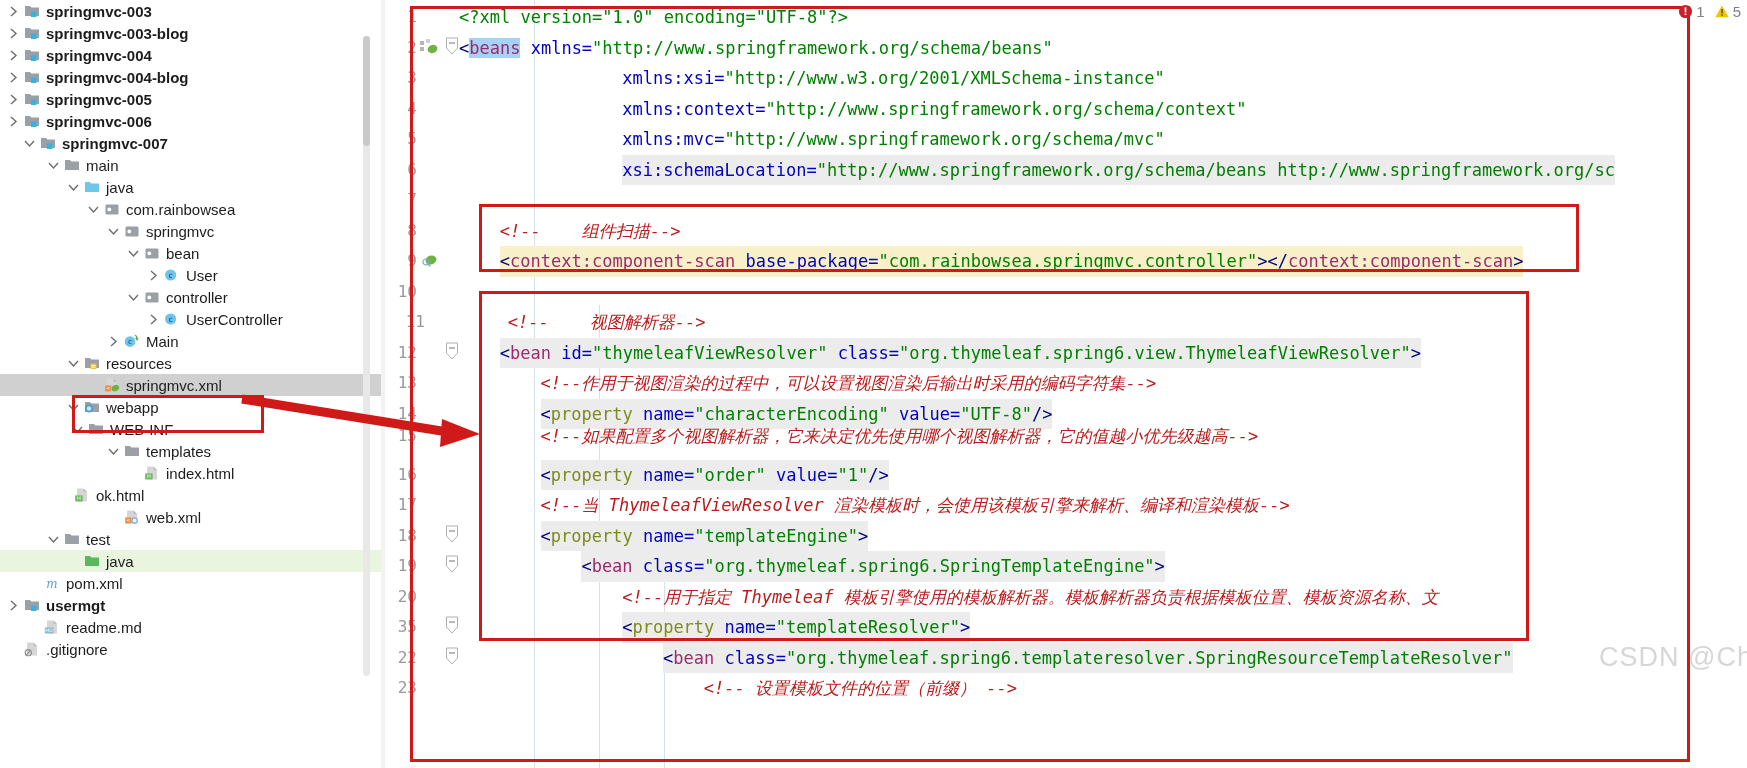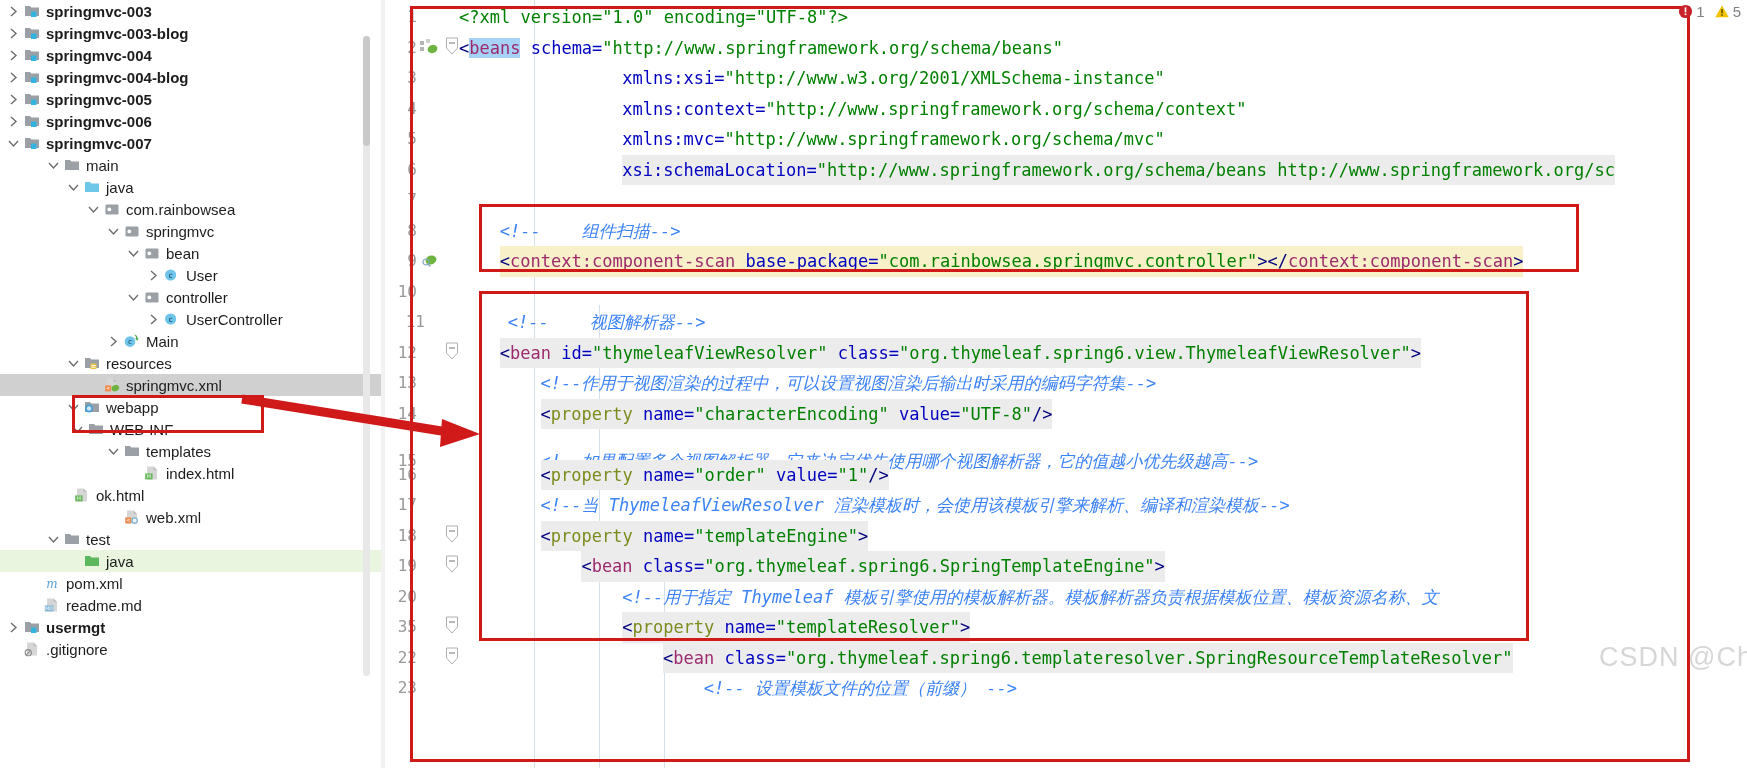--- a/index.html
+++ b/index.html
@@ -80,21 +80,21 @@
   .hl-yellow { background: #f7f0c8; }
   .hl-gray { background: #ececec; }
 
   
   .t-tag    { color: #000080; }
   .t-tagname{ color: #9e2a6e; }
   .t-attr   { color: #0000c0; }
   .t-val    { color: #008000; }
   .t-pi     { color: #008000; }
   .t-prop   { color: #7d8b1c; }
-  .t-comment{ color: #3b82f6; font-style: italic; font-family: "DejaVu Sans Mono","Liberation Mono", monospace; }
+  .t-comment{ color: #b91c1c; font-style: italic; font-family: "DejaVu Sans Mono","Liberation Mono", monospace; }
   .t-beans  { background:#a6d2f5; color:#9e2a6e; }
   .t-plain  { color: #000000; }
 
   
   #inspect-badges {
     position: absolute; right: 6px; top: 3px;
     display: flex; align-items: center; gap: 3px;
     font-family: "Liberation Sans", sans-serif; font-size: 15px; color: #808080;
     z-index: 40;
   }
@@ -202,21 +202,21 @@
             </svg>
           </span>
           <span class="ico">
             <svg width="16" height="16" viewBox="0 0 16 16">
               <path d="M1 3h5l1.3 1.6H15V13H1z" fill="#9aa0a6"></path>
               <rect x="7" y="8.5" width="5.5" height="5.5" fill="#35b3e0"></rect>
             </svg>
           </span>
           <span class="lbl bold">springmvc-006</span>
         </div>
-        <div class="tree-row" style="padding-left:4px">
+        <div class="tree-row" style="padding-left:20px">
           <span class="tw">
             <svg width="11" height="9" viewBox="0 0 11 9">
               <path d="M1 2 L5.5 7 L10 2" stroke="#6e6e6e" stroke-width="1.4" fill="none"></path>
             </svg>
           </span>
           <span class="ico">
             <svg width="16" height="16" viewBox="0 0 16 16">
               <path d="M1 3h5l1.3 1.6H15V13H1z" fill="#9aa0a6"></path>
               <rect x="7" y="8.5" width="5.5" height="5.5" fill="#35b3e0"></rect>
             </svg>
@@ -480,45 +480,45 @@
         </div>
         <div class="tree-row" style="padding-left:24px">
           <span class="tw"></span>
           <span class="ico">
             <svg width="16" height="16" viewBox="0 0 16 16">
               <text x="8" y="12.6" font-size="12" text-anchor="middle" fill="#5a9fd4" font-family="DejaVu Serif, serif" font-style="italic">m</text>
             </svg>
           </span>
           <span class="lbl">pom.xml</span>
         </div>
+        <div class="tree-row" style="padding-left:4px">
+          <span class="tw">
+            <svg width="9" height="11" viewBox="0 0 9 11">
+              <path d="M2 1 L7 5.5 L2 10" stroke="#6e6e6e" stroke-width="1.4" fill="none"></path>
+            </svg>
+          </span>
+          <span class="ico">
+            <svg width="16" height="16" viewBox="0 0 16 16">
+              <path d="M1 3h5l1.3 1.6H15V13H1z" fill="#9aa0a6"></path>
+              <rect x="7" y="8.5" width="5.5" height="5.5" fill="#35b3e0"></rect>
+            </svg>
+          </span>
+          <span class="lbl bold">usermgt</span>
+        </div>
         <div class="tree-row" style="padding-left:24px">
           <span class="tw"></span>
           <span class="ico">
             <svg width="16" height="16" viewBox="0 0 16 16">
               <path d="M3 1.6h6.6L13 5v9.4H3z" fill="#d6d6d6"></path>
               <path d="M9.6 1.6 13 5H9.6z" fill="#bdbdbd"></path>
               <rect x="0.8" y="8.4" width="8.6" height="6" fill="#86b9d6"></rect>
               <text x="5.1" y="13.2" font-size="4.6" text-anchor="middle" fill="#fff" font-family="DejaVu Sans, sans-serif">MD</text>
             </svg>
           </span>
           <span class="lbl">readme.md</span>
-        </div>
-        <div class="tree-row" style="padding-left:4px">
-          <span class="tw">
-            <svg width="9" height="11" viewBox="0 0 9 11">
-              <path d="M2 1 L7 5.5 L2 10" stroke="#6e6e6e" stroke-width="1.4" fill="none"></path>
-            </svg>
-          </span>
-          <span class="ico">
-            <svg width="16" height="16" viewBox="0 0 16 16">
-              <path d="M1 3h5l1.3 1.6H15V13H1z" fill="#9aa0a6"></path>
-              <rect x="7" y="8.5" width="5.5" height="5.5" fill="#35b3e0"></rect>
-            </svg>
-          </span>
-          <span class="lbl bold">usermgt</span>
         </div>
         <div class="tree-row" style="padding-left:4px">
           <span class="tw"></span>
           <span class="ico">
             <svg width="16" height="16" viewBox="0 0 16 16">
               <path d="M3 1.6h6.6L13 5v9.4H3z" fill="#d6d6d6"></path>
               <path d="M9.6 1.6 13 5H9.6z" fill="#bdbdbd"></path>
               <circle cx="4.3" cy="11.7" r="3.1" fill="none" stroke="#8a8a8a" stroke-width="1.1"></circle>
               <line x1="2.2" y1="13.8" x2="6.4" y2="9.6" stroke="#8a8a8a" stroke-width="1.1"></line>
             </svg>
@@ -540,41 +540,41 @@
     <div id="lines">
         <div class="code-line" style="position:absolute; left:0; top:2px; width:1366px;"><span class="gutter-num">1</span><span class="code-text" style="left:78px"><span class="t-pi">&lt;?xml version="1.0" encoding="UTF-8"?&gt;</span></span></div>
         <div class="code-line" style="position:absolute; left:0; top:32.5px; width:1366px;"><span class="gutter-num">2</span><span class="gutter-icons"><svg width="22" height="20" viewBox="0 0 22 20" style="margin-top:5px">
               <rect x="1" y="3" width="4" height="4" fill="#b5b5b5"></rect>
               <rect x="7" y="1" width="4" height="4" fill="#cfcfcf"></rect>
               <rect x="1" y="9" width="4" height="4" fill="#b5b5b5"></rect>
               <ellipse cx="13.5" cy="11" rx="5" ry="4" fill="#6db33f" transform="rotate(-20 13.5 11)"></ellipse>
             </svg></span><span class="fold"><svg width="14" height="22" viewBox="0 0 14 22" style="margin-top:4px">
               <path d="M1.5 1 h11 v10 l-5.5 6 l-5.5 -6 z" fill="#ffffff" stroke="#b0b0b0" stroke-width="1"></path>
               <line x1="4" y1="6" x2="10" y2="6" stroke="#8a8a8a" stroke-width="1.2"></line>
-            </svg></span><span class="code-text" style="left:78px"><span class="t-tag">&lt;</span><span class="t-beans">beans</span><span class="t-plain"> </span><span class="t-attr">schema=</span><span class="t-val">"http://www.springframework.org/schema/beans"</span></span></div>
+            </svg></span><span class="code-text" style="left:78px"><span class="t-tag">&lt;</span><span class="t-beans">beans</span><span class="t-plain"> </span><span class="t-attr">xmlns=</span><span class="t-val">"http://www.springframework.org/schema/beans"</span></span></div>
         <div class="code-line" style="position:absolute; left:0; top:63px; width:1366px;"><span class="gutter-num">3</span><span class="code-text" style="left:241.2px"><span class="t-attr">xmlns:xsi=</span><span class="t-val">"http://www.w3.org/2001/XMLSchema-instance"</span></span></div>
         <div class="code-line" style="position:absolute; left:0; top:93.5px; width:1366px;"><span class="gutter-num">4</span><span class="code-text" style="left:241.2px"><span class="t-attr">xmlns:context=</span><span class="t-val">"http://www.springframework.org/schema/context"</span></span></div>
         <div class="code-line" style="position:absolute; left:0; top:124px; width:1366px;"><span class="gutter-num">5</span><span class="code-text" style="left:241.2px"><span class="t-attr">xmlns:mvc=</span><span class="t-val">"http://www.springframework.org/schema/mvc"</span></span></div>
         <div class="code-line" style="position:absolute; left:0; top:154.5px; width:1366px;"><span class="gutter-num">6</span><span class="code-text hl-gray" style="left:241.2px"><span class="t-attr">xsi:schemaLocation=</span><span class="t-val">"http://www.springframework.org/schema/beans http://www.springframework.org/sc</span></span></div>
         <div class="code-line" style="position:absolute; left:0; top:185px; width:1366px;"><span class="gutter-num">7</span><span class="code-text" style="left:78px"></span></div>
         <div class="code-line" style="position:absolute; left:0; top:215.5px; width:1366px;"><span class="gutter-num">8</span><span class="code-text" style="left:118.8px"><span class="t-comment">&lt;!--    组件扫描--&gt;</span></span></div>
         <div class="code-line" style="position:absolute; left:0; top:246px; width:1366px;"><span class="gutter-num">9</span><span class="gutter-icons"><svg width="22" height="20" viewBox="0 0 22 20" style="margin-top:5px">
               <ellipse cx="12" cy="9" rx="5.5" ry="4.4" fill="#6db33f" transform="rotate(-20 12 9)"></ellipse>
               <circle cx="7" cy="11" r="3" fill="none" stroke="#7fa8c4" stroke-width="1.2"></circle>
               <line x1="9.1" y1="13.1" x2="11.4" y2="15.4" stroke="#7fa8c4" stroke-width="1.4"></line>
             </svg></span><span class="code-text hl-yellow" style="left:118.8px"><span class="t-tag">&lt;</span><span class="t-tagname">context:component-scan</span><span class="t-plain"> </span><span class="t-attr">base-package=</span><span class="t-val">"com.rainbowsea.springmvc.controller"</span><span class="t-tag">&gt;&lt;/</span><span class="t-tagname">context:component-scan</span><span class="t-tag">&gt;</span></span></div>
         <div class="code-line" style="position:absolute; left:0; top:276.5px; width:1366px;"><span class="gutter-num">10</span><span class="code-text" style="left:78px"></span></div>
         <div class="code-line" style="position:absolute; left:8px; top:307px; width:1366px;"><span class="gutter-num">11</span><span class="code-text" style="left:118.8px"><span class="t-comment">&lt;!--    视图解析器--&gt;</span></span></div>
         <div class="code-line" style="position:absolute; left:0; top:337.5px; width:1366px;text-decoration:underline;"><span class="gutter-num">12</span><span class="fold"><svg width="14" height="22" viewBox="0 0 14 22" style="margin-top:4px">
               <path d="M1.5 1 h11 v10 l-5.5 6 l-5.5 -6 z" fill="#ffffff" stroke="#b0b0b0" stroke-width="1"></path>
               <line x1="4" y1="6" x2="10" y2="6" stroke="#8a8a8a" stroke-width="1.2"></line>
             </svg></span><span class="code-text hl-gray" style="left:118.8px"><span class="t-tag">&lt;</span><span class="t-tagname">bean</span><span class="t-plain"> </span><span class="t-attr">id=</span><span class="t-val">"thymeleafViewResolver"</span><span class="t-plain"> </span><span class="t-attr">class=</span><span class="t-val">"org.thymeleaf.spring6.view.ThymeleafViewResolver"</span><span class="t-tag">&gt;</span></span></div>
         <div class="code-line" style="position:absolute; left:0; top:368px; width:1366px;"><span class="gutter-num">13</span><span class="code-text" style="left:159.6px"><span class="t-comment">&lt;!--作用于视图渲染的过程中，可以设置视图渲染后输出时采用的编码字符集--&gt;</span></span></div>
         <div class="code-line" style="position:absolute; left:0; top:398.5px; width:1366px;"><span class="gutter-num">14</span><span class="code-text hl-gray" style="left:159.6px"><span class="t-tag">&lt;</span><span class="t-prop">property</span><span class="t-plain"> </span><span class="t-attr">name=</span><span class="t-val">"characterEncoding"</span><span class="t-plain"> </span><span class="t-attr">value=</span><span class="t-val">"UTF-8"</span><span class="t-tag">/&gt;</span></span></div>
-        <div class="code-line" style="position:absolute; left:0; top:446px; width:1366px;"><span class="gutter-num">15</span><span class="code-text" style="left:159.6px"><span class="t-comment">&lt;!--如果配置多个视图解析器，它来决定优先使用哪个视图解析器，它的值越小优先级越高--&gt;</span></span></div>
+        <div class="code-line" style="position:absolute; left:0; top:421px; width:1366px;"><span class="gutter-num">15</span><span class="code-text" style="left:159.6px"><span class="t-comment">&lt;!--如果配置多个视图解析器，它来决定优先使用哪个视图解析器，它的值越小优先级越高--&gt;</span></span></div>
         <div class="code-line" style="position:absolute; left:0; top:459.5px; width:1366px;"><span class="gutter-num">16</span><span class="code-text hl-gray" style="left:159.6px"><span class="t-tag">&lt;</span><span class="t-prop">property</span><span class="t-plain"> </span><span class="t-attr">name=</span><span class="t-val">"order"</span><span class="t-plain"> </span><span class="t-attr">value=</span><span class="t-val">"1"</span><span class="t-tag">/&gt;</span></span></div>
         <div class="code-line" style="position:absolute; left:0; top:490px; width:1366px;"><span class="gutter-num">17</span><span class="code-text" style="left:159.6px"><span class="t-comment">&lt;!--当 ThymeleafViewResolver 渲染模板时，会使用该模板引擎来解析、编译和渲染模板--&gt;</span></span></div>
         <div class="code-line" style="position:absolute; left:0; top:520.5px; width:1366px;"><span class="gutter-num">18</span><span class="fold"><svg width="14" height="22" viewBox="0 0 14 22" style="margin-top:4px">
               <path d="M1.5 1 h11 v10 l-5.5 6 l-5.5 -6 z" fill="#ffffff" stroke="#b0b0b0" stroke-width="1"></path>
               <line x1="4" y1="6" x2="10" y2="6" stroke="#8a8a8a" stroke-width="1.2"></line>
             </svg></span><span class="code-text hl-gray" style="left:159.6px"><span class="t-tag">&lt;</span><span class="t-prop">property</span><span class="t-plain"> </span><span class="t-attr">name=</span><span class="t-val">"templateEngine"</span><span class="t-tag">&gt;</span></span></div>
         <div class="code-line" style="position:absolute; left:0; top:551px; width:1366px;"><span class="gutter-num">19</span><span class="fold"><svg width="14" height="22" viewBox="0 0 14 22" style="margin-top:4px">
               <path d="M1.5 1 h11 v10 l-5.5 6 l-5.5 -6 z" fill="#ffffff" stroke="#b0b0b0" stroke-width="1"></path>
               <line x1="4" y1="6" x2="10" y2="6" stroke="#8a8a8a" stroke-width="1.2"></line>
             </svg></span><span class="code-text hl-gray" style="left:200.39999999999998px"><span class="t-tag">&lt;</span><span class="t-tagname">bean</span><span class="t-plain"> </span><span class="t-attr">class=</span><span class="t-val">"org.thymeleaf.spring6.SpringTemplateEngine"</span><span class="t-tag">&gt;</span></span></div>

